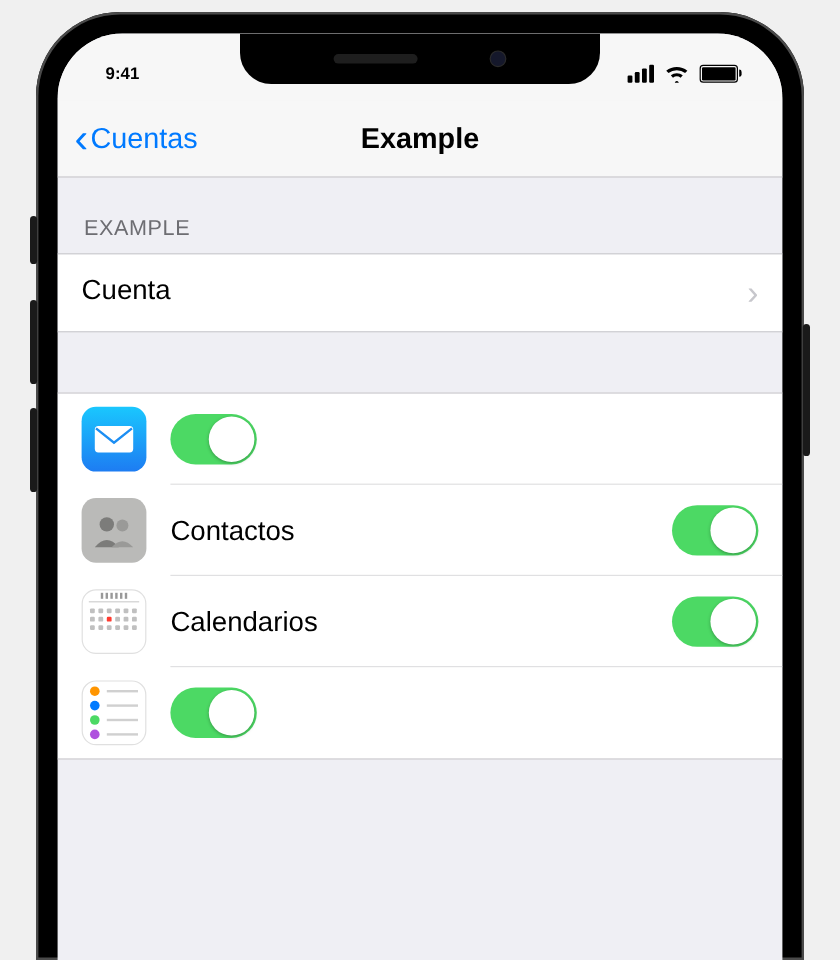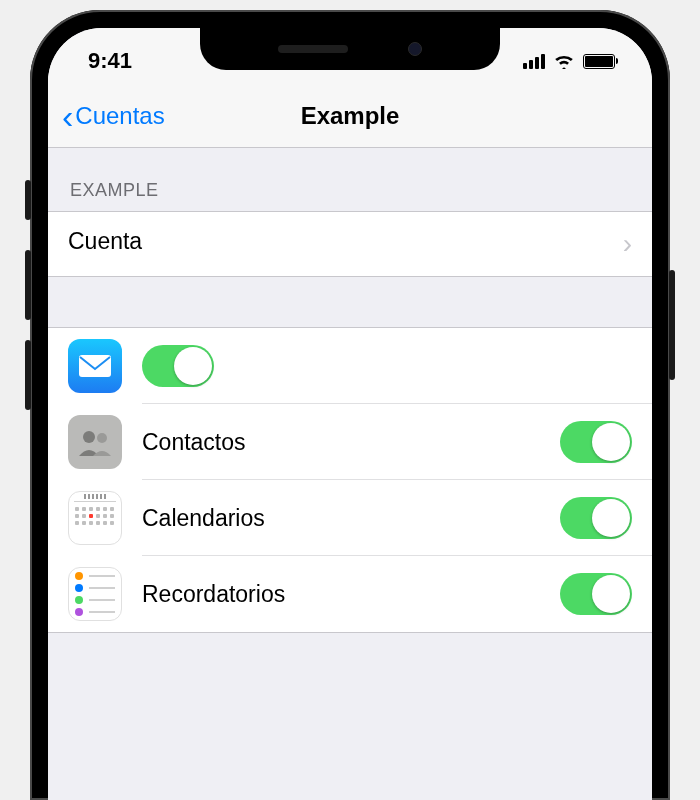--- a/index.html
+++ b/index.html
@@ -72,21 +72,21 @@
       background: #15182b;
       border-radius: 50%;
       border: 1px solid #2a2a2a;
     }
     .status-bar {
       height: 56px;
       display: flex;
       justify-content: space-between;
       align-items: center;
       padding: 0 34px 0 40px;
-      font-size: 22px;
+      font-size: 14px;
       font-weight: 600;
       color: #000;
       background: #f7f7f7;
     }
     .status-time { padding-top: 10px; }
     .status-icons {
       display: flex;
       align-items: center;
       gap: 8px;
       padding-top: 10px;
@@ -344,21 +344,20 @@
               </div>
             <div class="rem-line">
                 <span class="rem-dot" style="background:#4cd964"></span>
                 <span class="rem-bar"></span>
               </div>
             <div class="rem-line">
                 <span class="rem-dot" style="background:#af52de"></span>
                 <span class="rem-bar"></span>
               </div>
           </div>
-          <div class="service-label">Recordatorios</div>
           <div class="toggle">
               <div class="toggle-knob"></div>
             </div>
         </div>
 
 
       </div>
 
     </div>
   </div>

